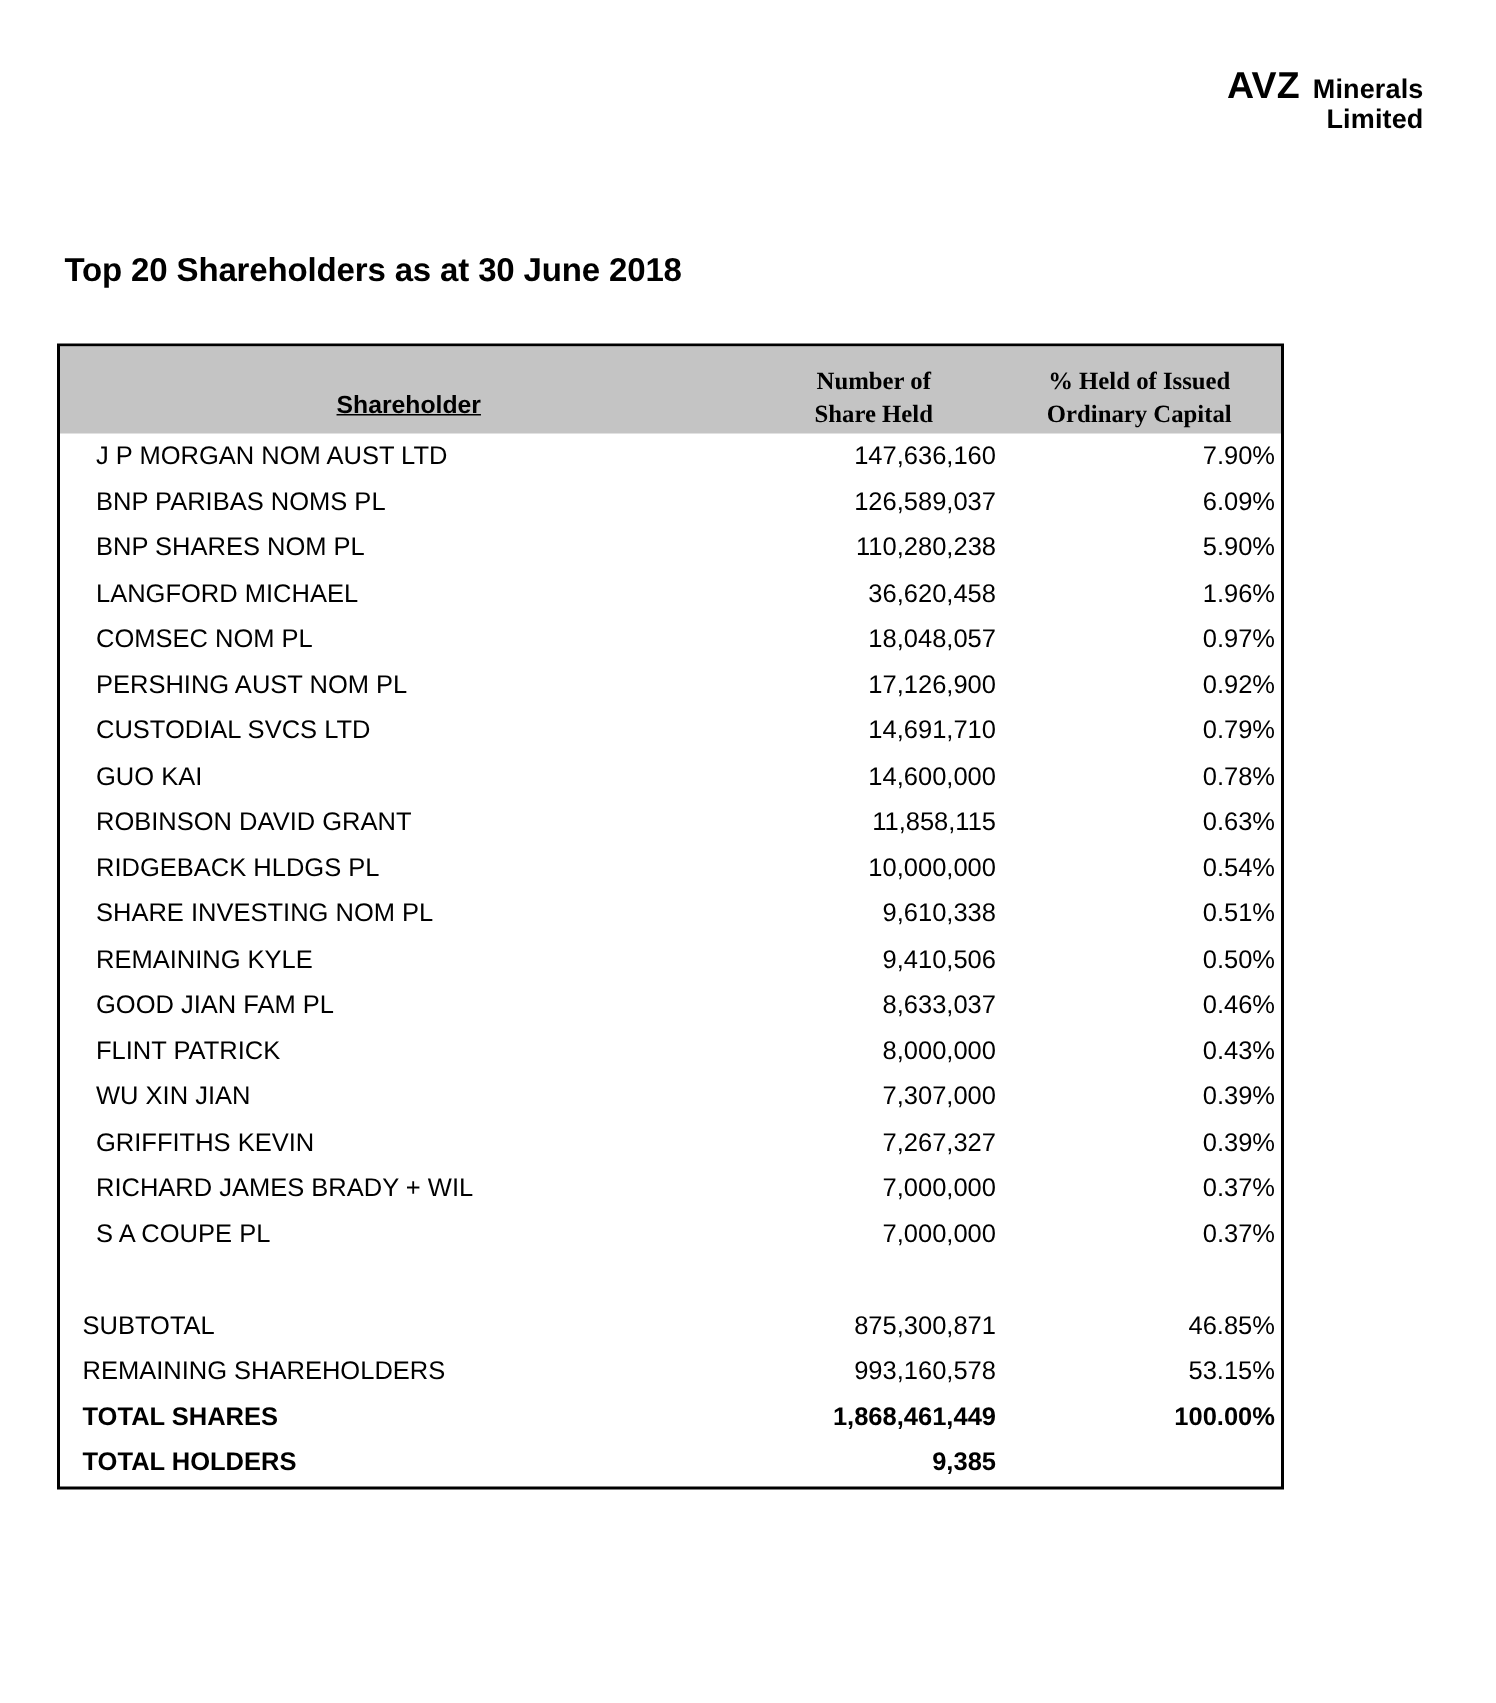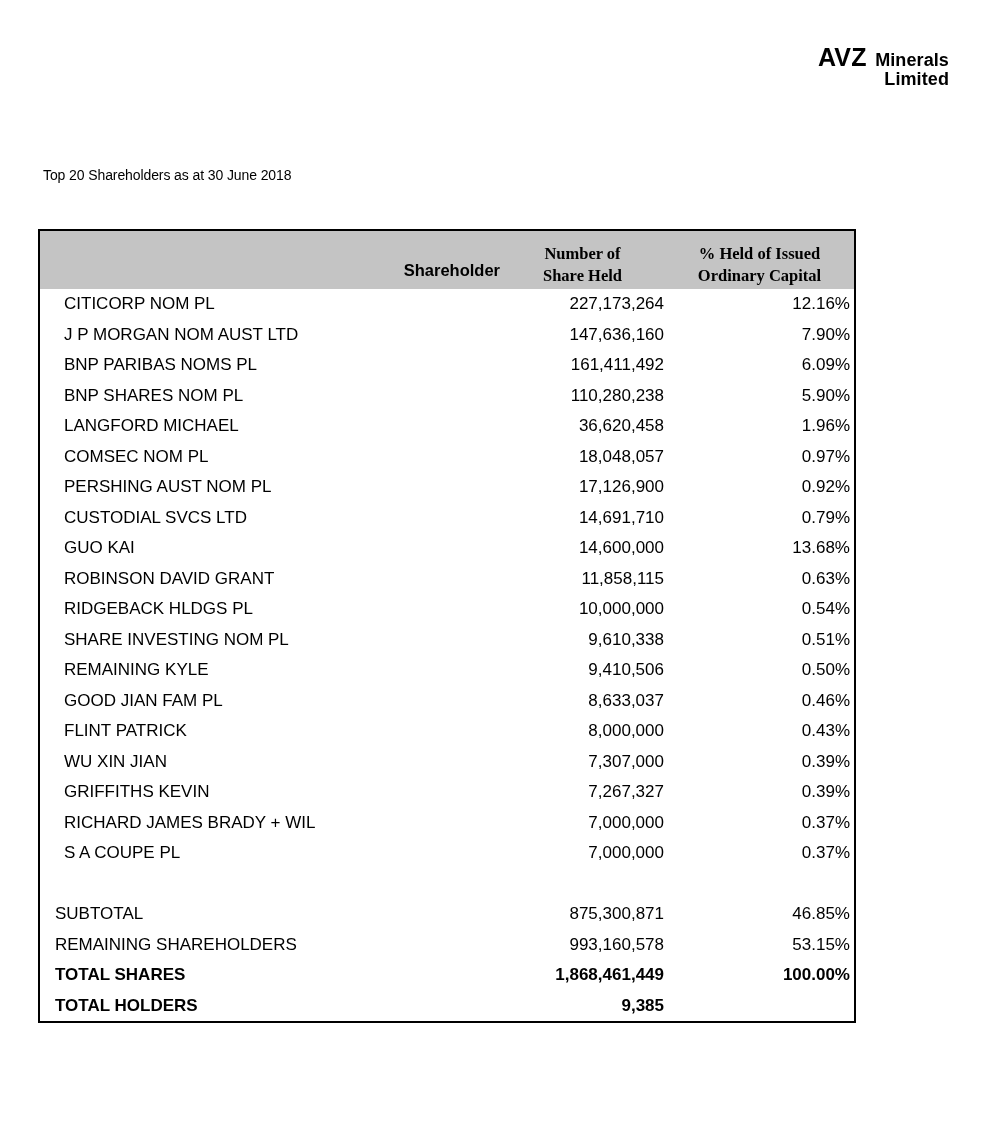--- a/index.html
+++ b/index.html
@@ -42,22 +42,22 @@
     font-weight: bold;
     font-size: 18px;
     letter-spacing: 0.1px;
   }
 
   
   #page-title {
     position: absolute;
     left: 43px;
     top: 167px;
-    font-size: 14px;
-    font-weight: normal;
+    font-size: 22px;
+    font-weight: bold;
     letter-spacing: -0.1px;
     white-space: nowrap;
   }
 
   
   #shareholders-table {
     position: absolute;
     left: 38px;
     top: 229px;
     width: 818px;
@@ -79,24 +79,25 @@
   }
   thead th {
     font-size: 16.5px;
     font-weight: bold;
     padding: 0;
     vertical-align: bottom;
     height: 58px;
     line-height: 1.32;
   }
   th.h-name {
-    text-align: right;
+    text-align: center;
     padding-left: 5px;
     padding-bottom: 7px;
     vertical-align: bottom;
+    text-decoration: underline;
   }
   th.h-num, th.h-pct {
     text-align: center;
     padding-right: 3px;
     padding-bottom: 2px;
     white-space: nowrap;
     font-family: Liberation Serif, serif;
   }
   th.h-num .l, th.h-pct .l { display: block; }
 
@@ -156,32 +157,27 @@
           <span class="l">Share Held</span>
         </th>
         <th class="h-pct">
           <span class="l">% Held of Issued</span>
           <span class="l">Ordinary Capital</span>
         </th>
       </tr>
     </thead>
     <tbody id="table-body">
         <tr>
-          <td class="d-name">CITICORP NOM PL</td>
-          <td class="d-num">227,173,264</td>
-          <td class="d-pct">12.16%</td>
-        </tr>
-        <tr>
           <td class="d-name">J P MORGAN NOM AUST LTD</td>
           <td class="d-num">147,636,160</td>
           <td class="d-pct">7.90%</td>
         </tr>
         <tr>
           <td class="d-name">BNP PARIBAS NOMS PL</td>
-          <td class="d-num">161,411,492</td>
+          <td class="d-num">126,589,037</td>
           <td class="d-pct">6.09%</td>
         </tr>
         <tr>
           <td class="d-name">BNP SHARES NOM PL</td>
           <td class="d-num">110,280,238</td>
           <td class="d-pct">5.90%</td>
         </tr>
         <tr>
           <td class="d-name">LANGFORD MICHAEL</td>
           <td class="d-num">36,620,458</td>
@@ -198,21 +194,21 @@
           <td class="d-pct">0.92%</td>
         </tr>
         <tr>
           <td class="d-name">CUSTODIAL SVCS LTD</td>
           <td class="d-num">14,691,710</td>
           <td class="d-pct">0.79%</td>
         </tr>
         <tr>
           <td class="d-name">GUO KAI</td>
           <td class="d-num">14,600,000</td>
-          <td class="d-pct">13.68%</td>
+          <td class="d-pct">0.78%</td>
         </tr>
         <tr>
           <td class="d-name">ROBINSON DAVID GRANT</td>
           <td class="d-num">11,858,115</td>
           <td class="d-pct">0.63%</td>
         </tr>
         <tr>
           <td class="d-name">RIDGEBACK HLDGS PL</td>
           <td class="d-num">10,000,000</td>
           <td class="d-pct">0.54%</td>

